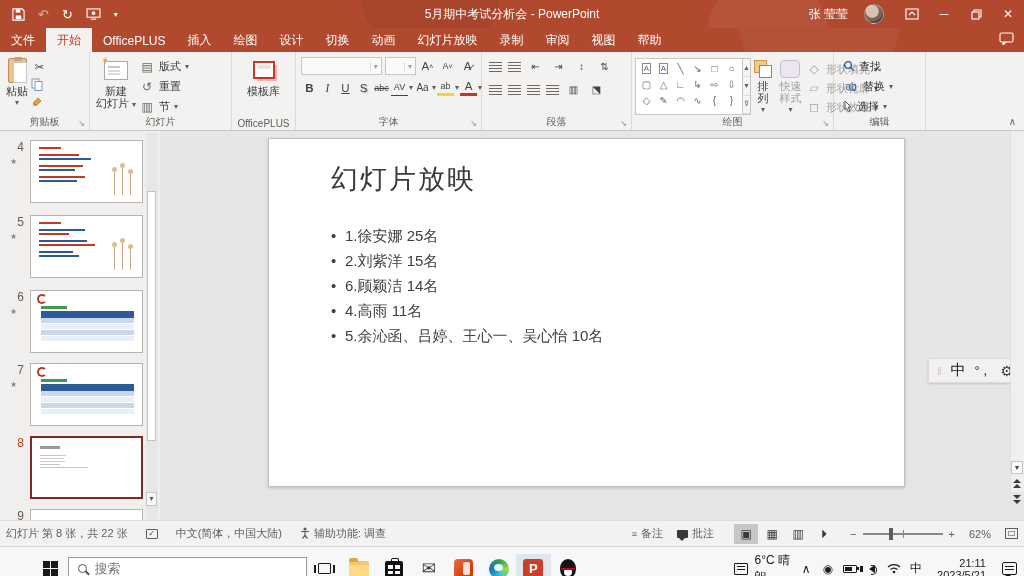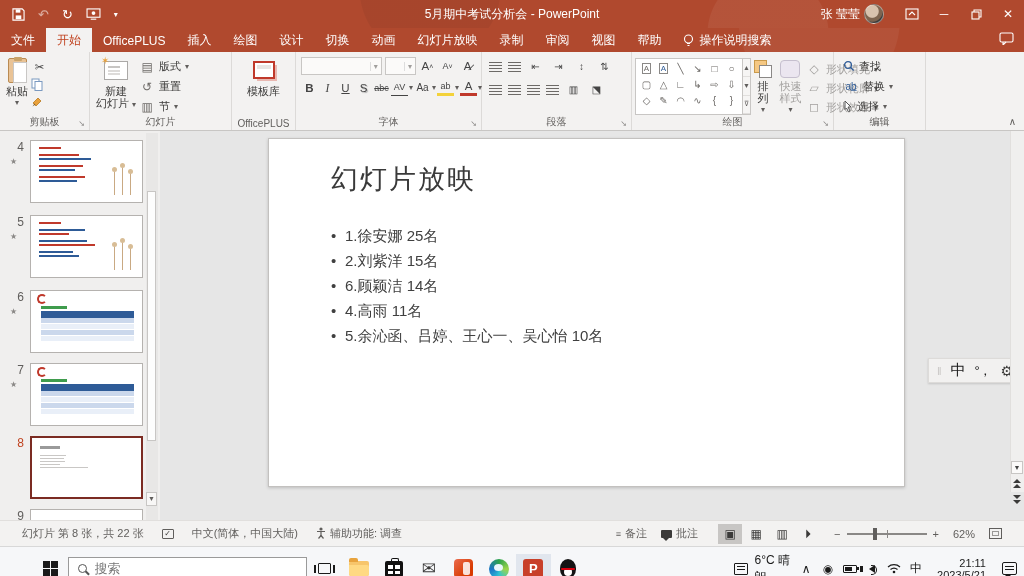--- a/index.html
+++ b/index.html
@@ -10,21 +10,21 @@
   .titlebar { position:absolute; top:0; left:0; right:0; height:28px;
     background:#B0492E;
     background-image:radial-gradient(circle at 75% 120%, rgba(255,255,255,.06) 0 60px, transparent 61px),
                      radial-gradient(circle at 42% -40%, rgba(0,0,0,.05) 0 70px, transparent 71px);
     display:flex; align-items:center; color:#fff; }
   .qat { display:flex; align-items:center; gap:13px; margin-left:12px; font-size:13px; }
   .qat .dim { opacity:.55; }
   .qat svg { display:block; }
   .tb-title { position:absolute; left:0; right:0; text-align:center; font-size:12px; color:#fff; pointer-events:none; }
   .tb-right { margin-left:auto; display:flex; align-items:center; height:28px; }
-  .tb-user { font-size:12px; margin-right:4px; }
+  .tb-user { font-size:12px; margin-right:16px; }
   .tb-avatar { width:20px; height:20px; border-radius:50%; margin-right:12px;
     background:radial-gradient(circle at 40% 35%, #d8c2ae 0 6px, #7d6450 7px 10px, #3c3c3c 11px); border:1px solid rgba(255,255,255,.4); }
   .winbtn { width:32px; height:28px; display:flex; align-items:center; justify-content:center; font-size:12px; }
 
   
   .tabrow { position:absolute; top:28px; left:0; right:0; height:24px; background:#B0492E;
     background-image:radial-gradient(circle at 80% -30%, rgba(255,255,255,.05) 0 80px, transparent 81px);
     display:flex; align-items:stretch; color:#fff; font-size:12px; }
   .tab { padding:5px 11px 4px; display:flex; align-items:center; gap:5px; cursor:default; white-space:nowrap; }
   .tab.active { background:#F3F2F1; color:#C0421F; }
@@ -106,21 +106,21 @@
   .ime-gear { font-size:14px; color:#3B3A39; margin-left:auto; }
   .vscroll { position:absolute; right:0; top:0; width:14px; bottom:28px; background:#F0EFEE; border-left:1px solid #E1DFDD; }
   .vs-down { position:absolute; right:1px; bottom:46px; width:12px; height:13px; background:#FBFAF9; border:1px solid #C8C6C4; font-size:7px; color:#444; text-align:center; line-height:11px; }
   .navbtn { position:absolute; right:2px; width:11px; height:13px; display:flex; flex-direction:column; align-items:center; justify-content:center; gap:1px; }
   .navbtn.up { bottom:30px; } .navbtn.dn { bottom:14px; }
   .tri-u { width:0; height:0; border-left:4px solid transparent; border-right:4px solid transparent; border-bottom:4px solid #3B3A39; }
   .tri-d { width:0; height:0; border-left:4px solid transparent; border-right:4px solid transparent; border-top:4px solid #3B3A39; }
   .notes { position:absolute; left:0; right:0; bottom:0; height:28px; background:#F3F2F1; border-top:1px solid #D2D0CE; display:flex; align-items:center; padding-left:20px; font-size:12px; color:#595959; }
 
   
-  .statusbar { position:absolute; top:520px; left:0; right:0; height:26px; background:#F3F2F1; border-top:1px solid #E1DFDD; display:flex; align-items:center; font-size:11px; color:#605E5C; padding:0 22px; }
+  .statusbar { position:absolute; top:520px; left:0; right:0; height:26px; background:#F3F2F1; border-top:1px solid #E1DFDD; display:flex; align-items:center; font-size:11px; color:#605E5C; padding:0 6px; }
   .sb-item { display:flex; align-items:center; gap:4px; margin-right:18px; white-space:nowrap; }
   .sb-right { margin-left:auto; display:flex; align-items:center; gap:14px; }
   .sb-views { display:flex; gap:2px; }
   .sb-view { width:24px; height:20px; display:flex; align-items:center; justify-content:center; font-size:12px; color:#3B3A39; }
   .sb-view.sel { background:#C8C6C4; }
   .zoomctl { display:flex; align-items:center; gap:6px; }
   .ztrack { position:relative; width:80px; height:2px; background:#8A8886; }
   .zthumb { position:absolute; left:33%; top:-5px; width:4px; height:12px; background:#605E5C; }
   .ztick { position:absolute; left:50%; top:-3px; width:1px; height:8px; background:#8A8886; }
   .fitbox { width:13px; height:11px; border:1px solid #605E5C; position:relative; }
@@ -232,29 +232,20 @@
     <span class="tab">插入</span>
     <span class="tab">绘图</span>
     <span class="tab">设计</span>
     <span class="tab">切换</span>
     <span class="tab">动画</span>
     <span class="tab">幻灯片放映</span>
     <span class="tab">录制</span>
     <span class="tab">审阅</span>
     <span class="tab">视图</span>
     <span class="tab">帮助</span>
-    <span class="tab tab-bulb">
-      <span>
-          <svg width="11" height="13" viewBox="0 0 11 13">
-            <circle cx="5.5" cy="5" r="4" fill="none" stroke="#fff" stroke-width="1.1"></circle>
-            <path d="M4 9.5h3M4.5 11.5h2" stroke="#fff" stroke-width="1.1"></path>
-          </svg>
-        </span>
-      <span>操作说明搜索</span>
-    </span>
     <span class="tabrow-right">
       <span><svg width="15" height="13" viewBox="0 0 15 13">
             <rect x="1" y="1" width="13" height="9" rx="1.5" fill="none" stroke="#fff" stroke-width="1.1"></rect>
             <path d="M4 10l0 3 3-3" fill="none" stroke="#fff" stroke-width="1.1"></path>
           </svg></span>
     </span>
   </div>
 
   <div class="ribbon">
 

